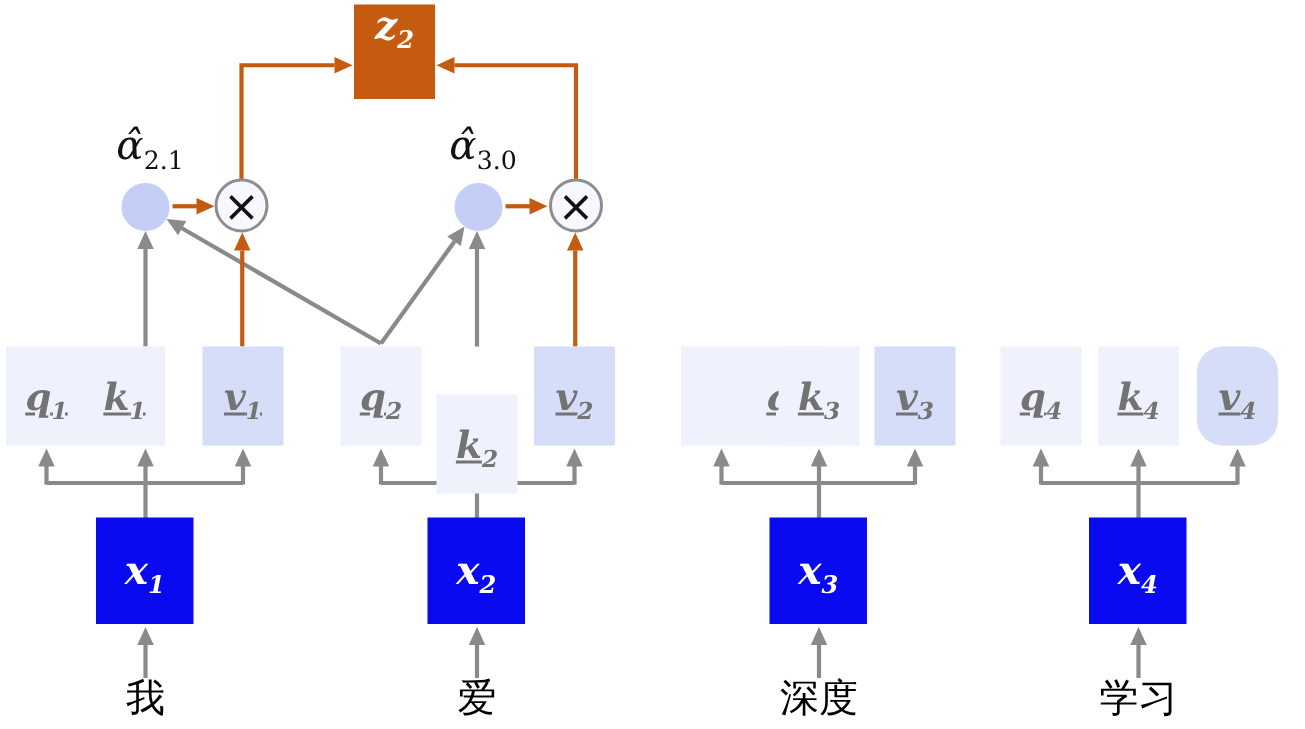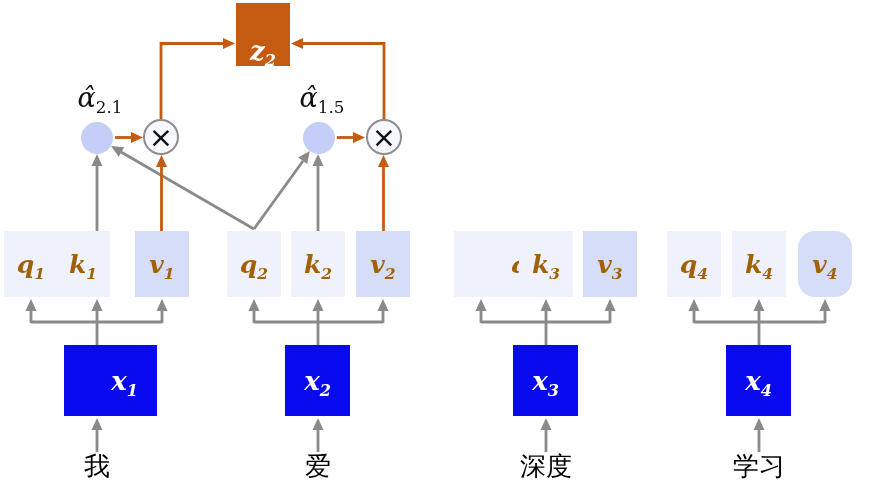--- a/index.html
+++ b/index.html
@@ -8,40 +8,40 @@
     overflow:hidden;font-family:"DejaVu Serif","Liberation Serif",serif;
   }
   #connectors{position:absolute;left:0;top:0;width:870px;height:486px;pointer-events:none;}
 
   .mathvar{font-family:"DejaVu Serif","Liberation Serif",serif;font-style:italic;font-weight:700;}
   .mathvar sub{font-size:0.62em;font-weight:700;line-height:0;}
 
   .qkv-box{
     position:absolute;top:231px;width:54px;height:66px;
     display:flex;align-items:center;justify-content:center;
-    font-size:25px;color:#a16207;
+    font-size:25px;color:#737373;text-decoration:underline;
   }
   .bg-qk{background:#EFF2FD;}
   .bg-v{background:#D5DDF8;}
 
   .x-box{
     position:absolute;top:345px;width:65px;height:71px;background:#0A0AF0;
     display:flex;align-items:center;justify-content:center;
     font-size:26px;color:#ffffff;
   }
 
   .word-label{
     position:absolute;top:451px;width:90px;text-align:center;
     font-family:"DejaVu Sans","Liberation Sans",sans-serif;
     font-size:26px;color:#000000;line-height:30px;
   }
 
   .z-box{
     position:absolute;left:236px;top:3px;width:54px;height:63px;background:#C55A11;
-    display:flex;align-items:flex-end;justify-content:center;
+    display:flex;align-items:flex-start;justify-content:center;
     font-size:26px;color:#ffffff;
   }
 
   .weight-circle{
     position:absolute;top:122px;width:32px;height:32px;border-radius:50%;
     background:#C4CEF6;
   }
   .multiply-circle{
     position:absolute;top:119px;width:36px;height:36px;border-radius:50%;
     box-sizing:border-box;border:2.5px solid #8E8E8E;background:#F7F7FE;
@@ -131,50 +131,50 @@
       <path fill="none" d="M384 120 V43.5 H303"></path>
       <polygon stroke="none" points="291,43.5 303,38 303,49"></polygon>
     </g>
   </svg>
 
   <div class="z-box">
     <span class="mathvar"><span>z</span><sub>2</sub></span>
   </div>
 
   <div class="weight-label" style="left:55px;"><span>α̂</span><sub>2.1</sub></div>
-  <div class="weight-label" style="left:277px;"><span>α̂</span><sub>1.5</sub></div>
+  <div class="weight-label" style="left:277px;"><span>α̂</span><sub>3.0</sub></div>
 
   <div class="weight-circle" style="left:81px;"></div>
   <div class="weight-circle" style="left:303px;"></div>
 
   <div class="multiply-circle" style="left:143px;">
       <span>×</span>
     </div>
   <div class="multiply-circle" style="left:366px;">
       <span>×</span>
     </div>
 
   <div class="qkv-box bg-qk" style="left:4px;">
       <span class="mathvar"><span>q</span><sub>1</sub></span>
     </div>
   <div class="qkv-box bg-qk" style="left:56px;">
       <span class="mathvar"><span>k</span><sub>1</sub></span>
     </div>
   <div class="qkv-box bg-v" style="left:135px;">
       <span class="mathvar"><span>v</span><sub>1</sub></span>
     </div>
-  <div class="x-box" style="left:64px;padding-left:28px;">
+  <div class="x-box" style="left:64px;">
       <span class="mathvar"><span>x</span><sub>1</sub></span>
     </div>
   <div class="word-label" style="left:52px;">我</div>
 
   <div class="qkv-box bg-qk" style="left:227px;">
       <span class="mathvar"><span>q</span><sub>2</sub></span>
     </div>
-  <div class="qkv-box bg-qk" style="left:291px;">
+  <div class="qkv-box bg-qk" style="left:291px;margin-top:32px;">
       <span class="mathvar"><span>k</span><sub>2</sub></span>
     </div>
   <div class="qkv-box bg-v" style="left:356px;">
       <span class="mathvar"><span>v</span><sub>2</sub></span>
     </div>
   <div class="x-box" style="left:285px;">
       <span class="mathvar"><span>x</span><sub>2</sub></span>
     </div>
   <div class="word-label" style="left:273px;">爱</div>
 

